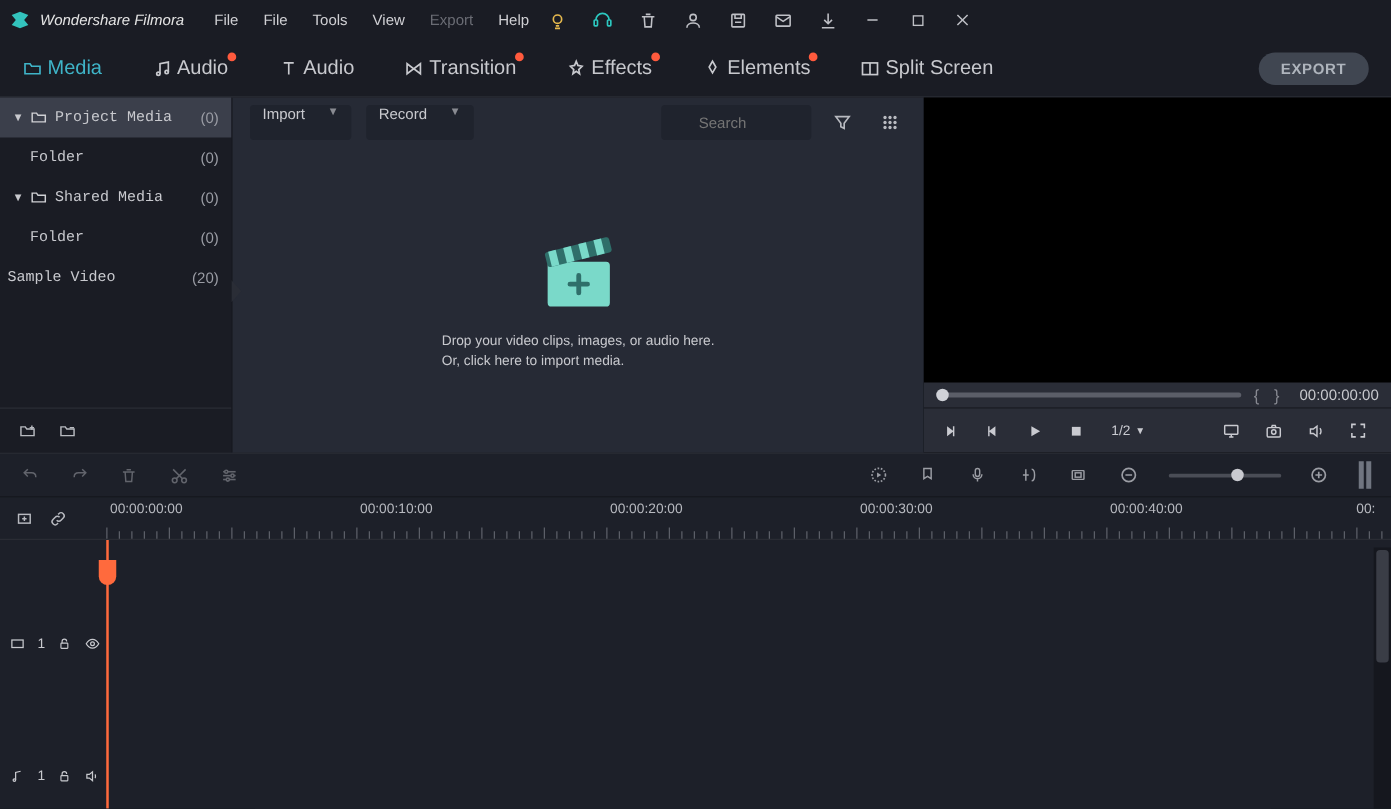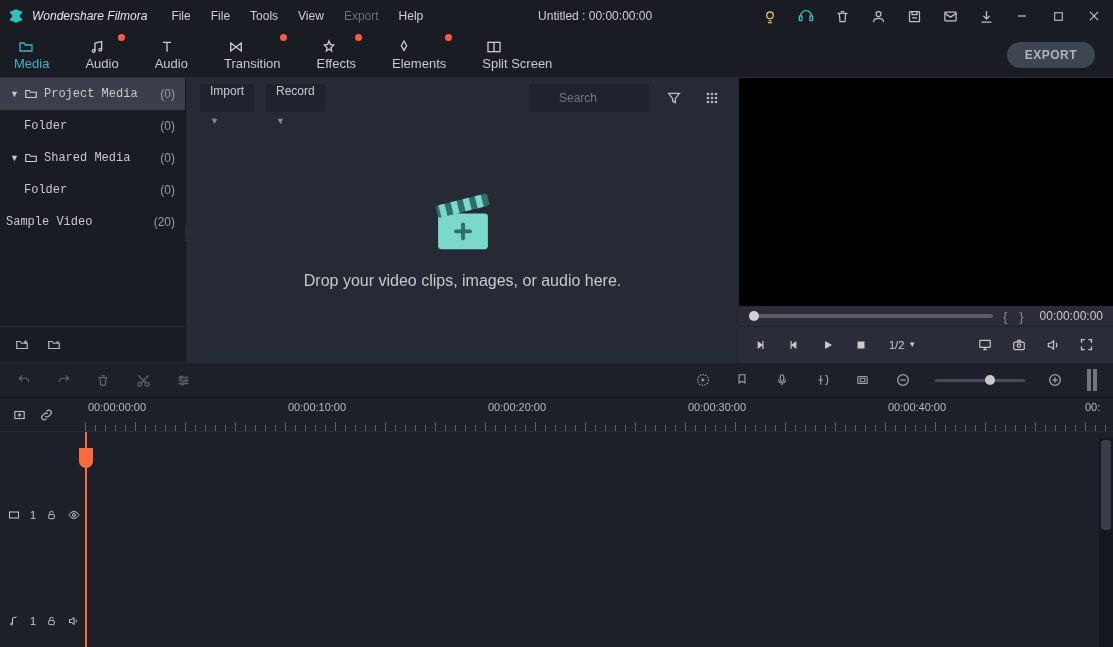--- a/index.html
+++ b/index.html
@@ -13,21 +13,21 @@
 .menu-item { padding:4px 8px; font-size:12px; color:#d0d0d4; cursor:pointer; }
 .menu-item.dim { color:#6a6c74; }
 .title-center { flex:1; text-align:center; font-size:12px; color:#d0d0d4; }
 .titlebar-icons { display:flex; gap:14px; align-items:center; }
 .tb-icon { width:22px; height:22px; display:flex; align-items:center; justify-content:center; cursor:pointer; color:#bfc0c6; }
 .tb-icon.gold{ color:#e6b94e; }
 .tb-icon.teal{ color:#2cc7bf; }
 
 
 .tabs { height:46px; background:#1a1c24; border-bottom:1px solid #2a2c34; display:flex; align-items:center; padding:0 10px; gap:28px; position:relative; }
-.tab { display:flex; flex-direction:column; align-items:flex-start; justify-content:center; font-size:13px; color:#c8c9ce; cursor:pointer; position:relative; padding:2px 4px; }
+.tab { display:flex; flex-direction:row; align-items:center; justify-content:center; font-size:16px; color:#c8c9ce; cursor:pointer; position:relative; padding:2px 4px; }
 .tab .ticon { height:18px; width:24px; display:flex; align-items:center; justify-content:center; }
 .tab .dot { position:absolute; top:-2px; right:-2px; width:7px; height:7px; border-radius:50%; background:#ff5a3d; }
 .tab.active { color:#3fb4c8; }
 .export-btn { margin-left:auto; background:#404651; color:#aeb4bc; padding:6px 18px; border-radius:16px; font-size:12px; font-weight:600; letter-spacing:.5px; cursor:pointer; margin-right:8px; }
 
 
 .main { height:284px; display:flex; }
 
 
 .sidebar { width:185px; background:#1a1c24; display:flex; flex-direction:column; position:relative; }
@@ -39,28 +39,28 @@
 .side-row .count { color:#9a9ca4; }
 .side-row.indent { padding-left:24px; }
 .notch { position:absolute; right:-8px; top:146px; width:8px; height:18px; background:#2a2d36; clip-path:polygon(0 0,100% 50%,0 100%); cursor:pointer; }
 .sidebar-spacer{ flex:1; }
 .sidebar-bottom{ height:36px; border-top:1px solid #2a2c34; display:flex; gap:16px; align-items:center; padding:0 14px;}
 .sidebar-bottom .bico{ color:#b8bac0; cursor:pointer; }
 
 
 .mediapanel { width:554px; background:#262a35; display:flex; flex-direction:column; border-left:1px solid #14161c; }
 .mp-top { height:40px; display:flex; align-items:center; gap:12px; padding:0 14px; }
-.dropdown { background:#1f232d; height:28px; display:flex; align-items:flex-start; padding:0 10px; gap:18px; border-radius:3px; font-size:12px; color:#c8c9ce; cursor:pointer;flex-direction:column; }
+.dropdown { background:#1f232d; height:28px; display:flex; align-items:flex-start; padding:0 10px; gap:18px; border-radius:3px; font-size:12px; color:#c8c9ce; cursor:pointer; }
 .dropdown .arr{ font-size:9px; color:#898b92;}
 .searchbox { margin-left:auto; display:flex; align-items:center; background:#1f232d; height:28px; border-radius:3px; padding:0 10px; gap:20px; width:120px; }
 .searchbox input { background:none; border:none; outline:none; color:#c8c9ce; font-size:12px; width:80px; }
 .mp-icon { width:26px; height:26px; display:flex; align-items:center; justify-content:center; color:#b8bac0; cursor:pointer; }
 .mp-body { flex:1; display:flex; flex-direction:column; align-items:center; justify-content:center; gap:12px; }
 .clapper { width:80px; height:70px; }
-.mp-text{ text-align:left; font-size:16px; color:#c8c9ce; line-height:1.5; }
+.mp-text{ text-align:left; font-size:11px; color:#c8c9ce; line-height:1.5; }
 
 
 .preview { flex:1; background:#000; display:flex; flex-direction:column; position:relative; }
 .preview-view{ flex:1; }
 .preview-seek{ height:20px; background:#2a2d37; display:flex; align-items:center; padding:0 10px; gap:8px;}
 .seekbar{ flex:1; height:4px; background:#5b5e68; border-radius:2px; position:relative;}
 .seek-thumb{ position:absolute; left:0; top:-3px; width:10px; height:10px; border-radius:50%; background:#d0d2d8;}
 .brace{ color:#888a92; font-size:13px; padding:0 2px; }
 .timecode{ color:#c8c9ce; font-size:12px; margin-left:6px;}
 .preview-ctrl{ height:36px; background:#2a2d37; border-top:1px solid #1e2028; display:flex; align-items:center; gap:14px; padding:0 14px;}
@@ -106,21 +106,20 @@
     </svg>
   <div class="app-name">Wondershare Filmora</div>
   <div class="menu">
     <div class="menu-item">File</div>
     <div class="menu-item">File</div>
     <div class="menu-item">Tools</div>
     <div class="menu-item">View</div>
     <div class="menu-item dim">Export</div>
     <div class="menu-item">Help</div>
   </div>
-  <div class="title-center">Untitled : 00:00:00:00</div>
   <div class="titlebar-icons">
     <div class="tb-icon gold">
         <svg width="16" height="16" viewBox="0 0 24 24" fill="none" stroke="currentColor" stroke-width="2">
           <circle cx="12" cy="11" r="5"></circle>
           <path d="M10 19h4M9 22h6"></path>
         </svg>
       </div>
     <div class="tb-icon teal">
         <svg width="16" height="16" viewBox="0 0 24 24" fill="none" stroke="currentColor" stroke-width="2">
           <path d="M4 12a8 8 0 0116 0"></path>
@@ -334,20 +333,21 @@
             <rect x="16" y="16" width="68" height="16" rx="3" fill="#2f6f6a"></rect>
           <rect x="20" y="16" width="8" height="16" fill="#7ad9c9"></rect>
             <rect x="36" y="16" width="8" height="16" fill="#7ad9c9"></rect>
             <rect x="52" y="16" width="8" height="16" fill="#7ad9c9"></rect>
             <rect x="68" y="16" width="8" height="16" fill="#7ad9c9"></rect>
           </g>
         <path d="M50 48v18M41 57h18" stroke="#2f6f6a" stroke-width="5" stroke-linecap="round"></path>
       </svg>
       <div class="mp-text">
         <div>Drop your video clips, images, or audio here.</div>
+        <div>Or, click here to import media.</div>
       </div>
     </div>
   </div>
 
   <div class="preview">
     <div class="preview-view"></div>
     <div class="preview-seek">
       <div class="seekbar">
           <div class="seek-thumb"></div>
         </div>

